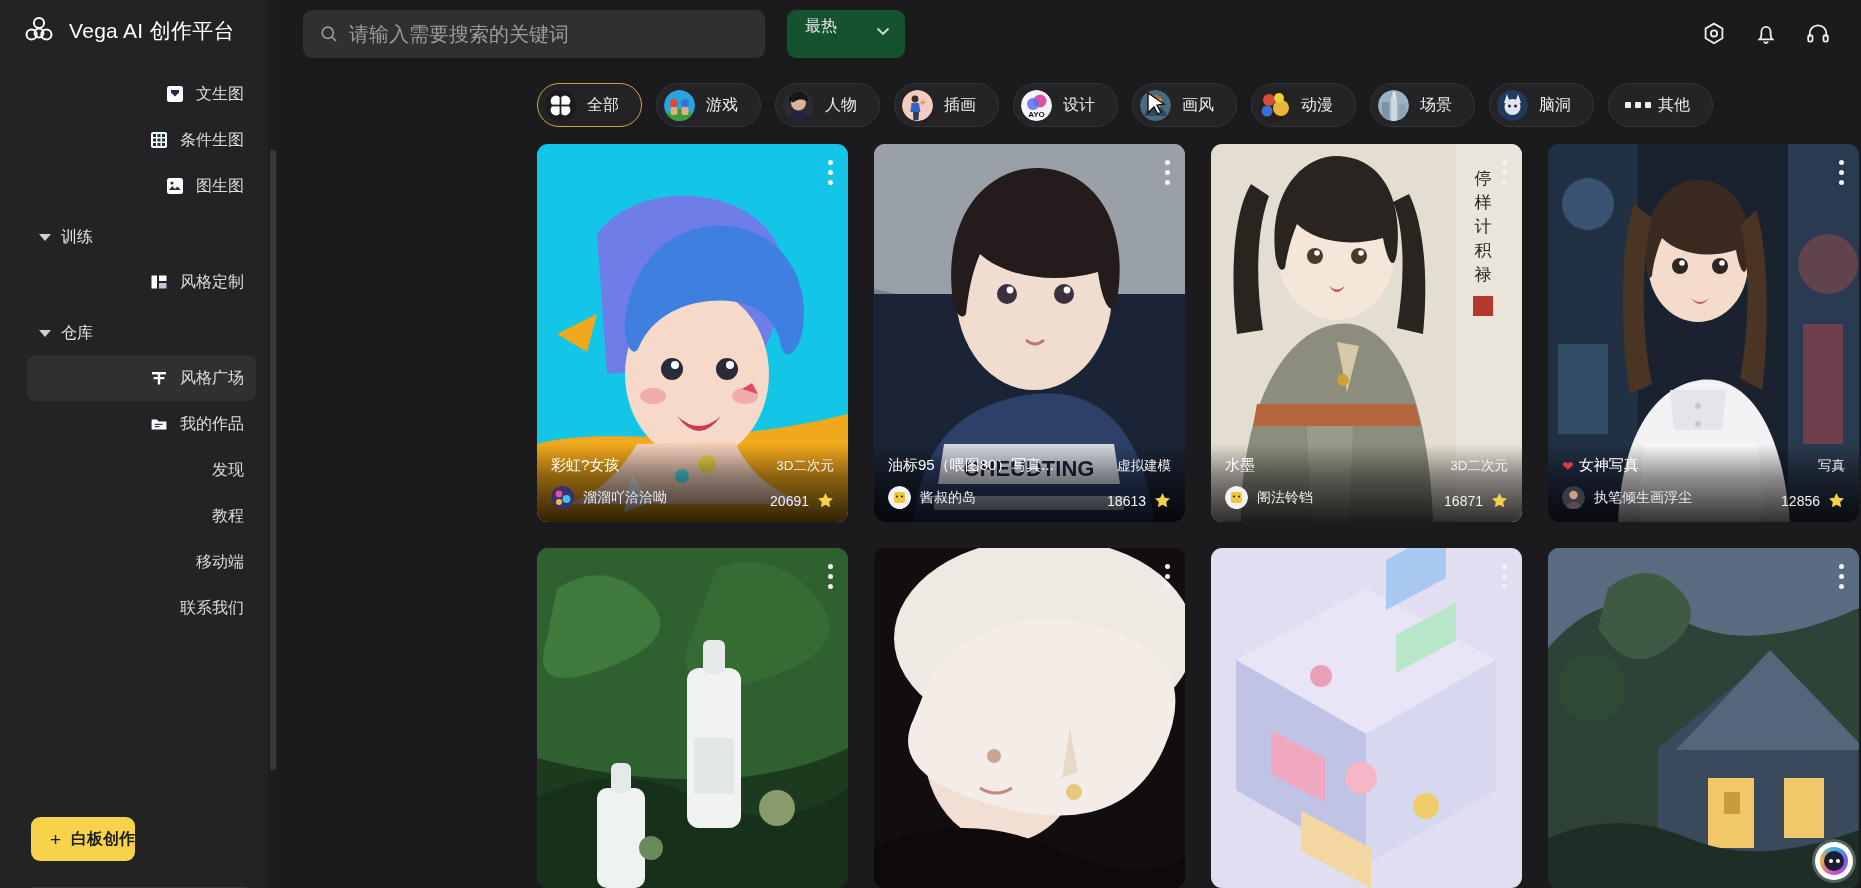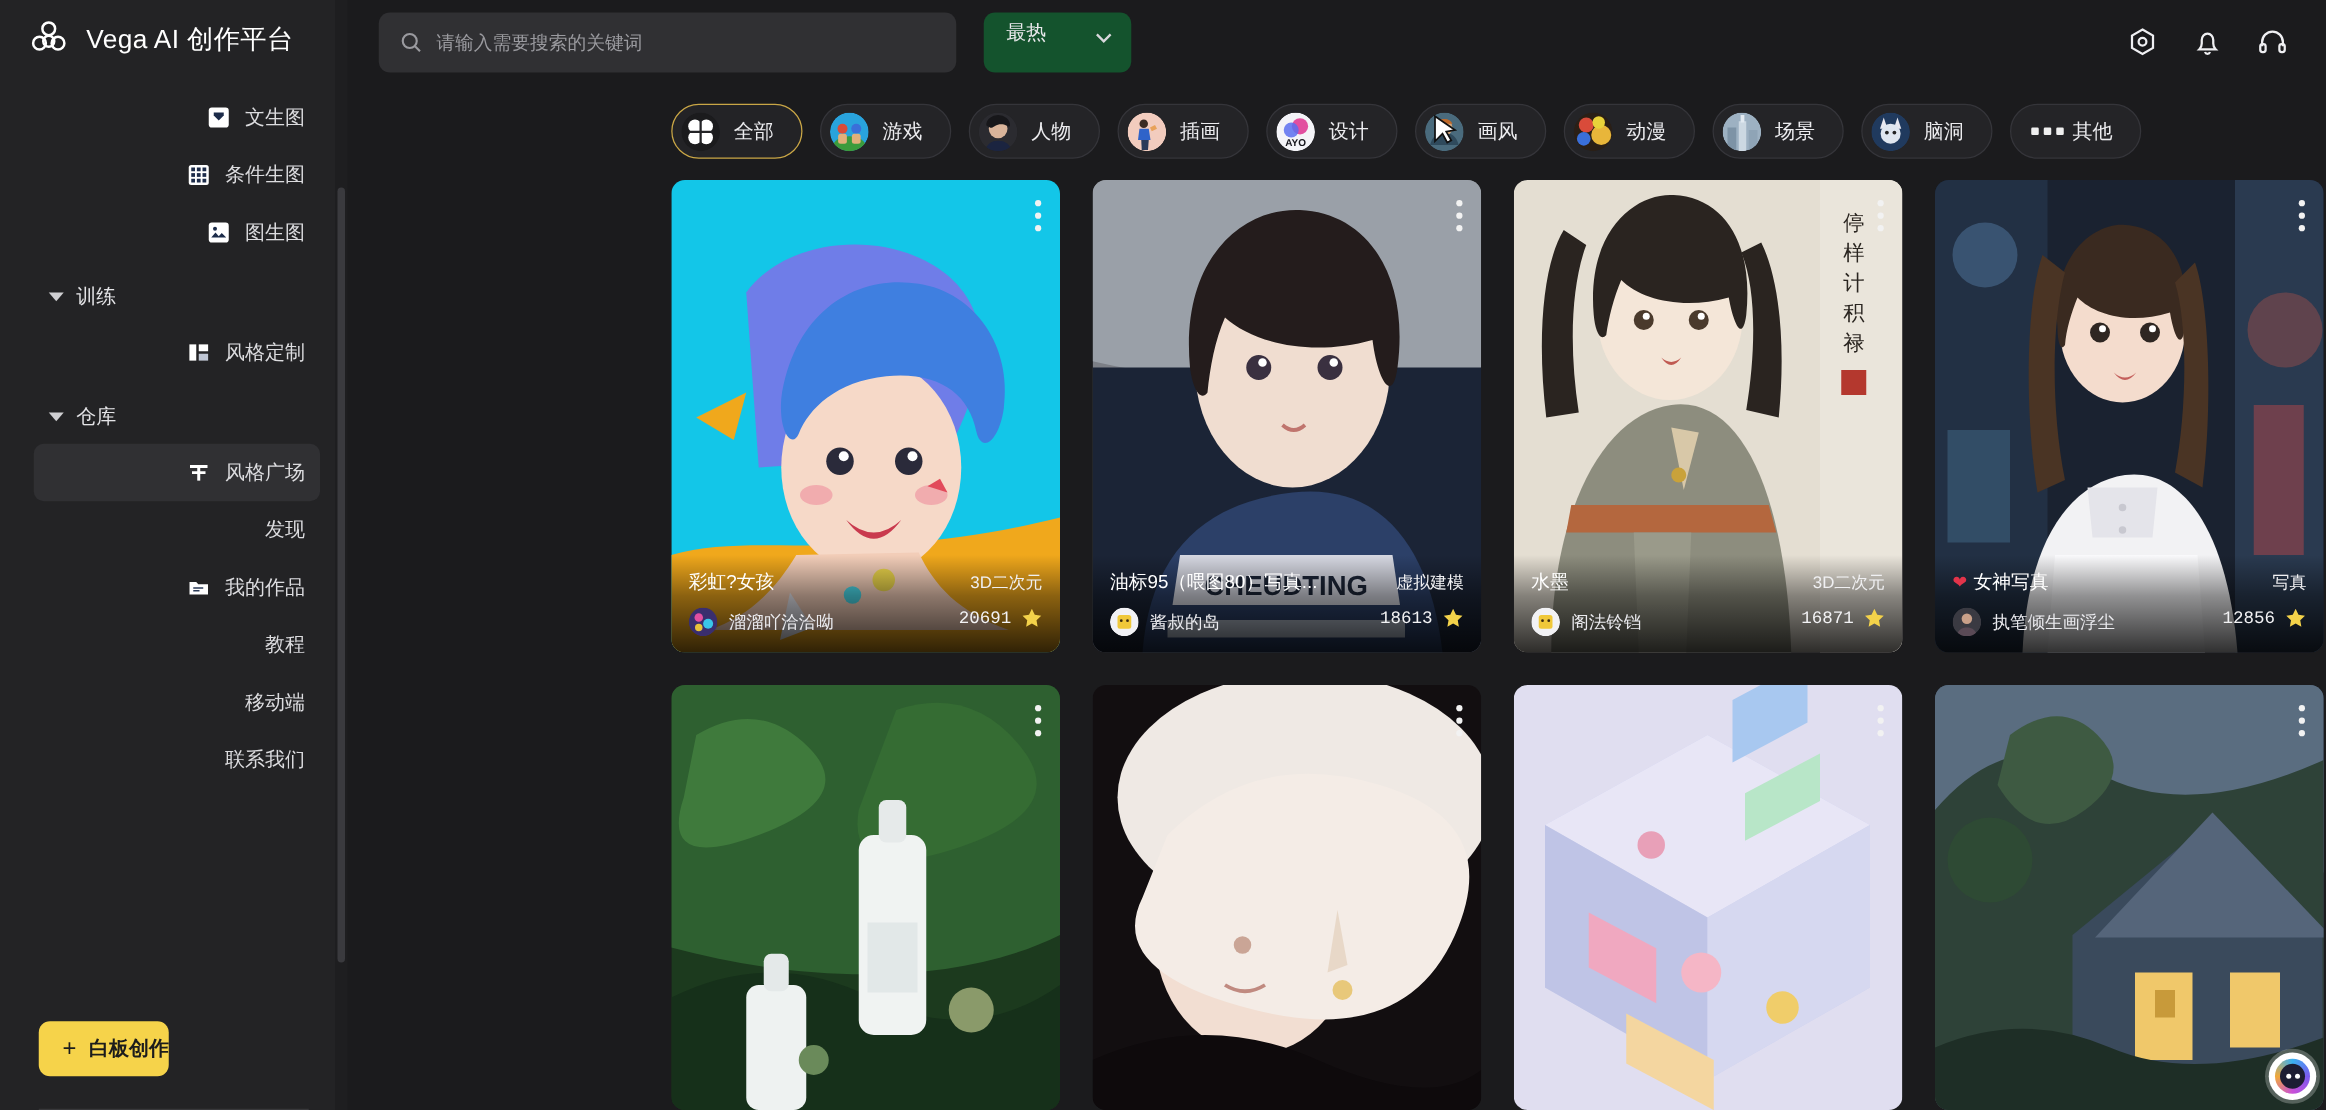--- a/index.html
+++ b/index.html
@@ -68,21 +68,21 @@
 
   .topbar { display: flex; align-items: center; height: 68px; padding: 0 0 0 25px; }
   .search-box {
     width: 462px; height: 48px; background: #303033; border-radius: 9px;
     display: flex; align-items: center; gap: 11px; padding: 0 17px;
     flex: 0 0 462px;
   }
   .search-box .magnifier { width: 18px; height: 18px; flex: 0 0 18px; }
   .search-input {
     background: transparent; border: none; outline: none; color: #ec4899;
-    font-size: 15px; width: 100%; font-family: Liberation Sans, sans-serif;
+    font-size: 20px; width: 100%; font-family: Liberation Sans, sans-serif;
   }
   .search-input::placeholder { color: #9a9a9f; }
 
   .sort-select {
     width: 118px; height: 48px; margin-left: 22px; background: #14532d;
     border-radius: 9px; display: flex; align-items: center; justify-content: space-between;
     padding: 0 15px 15px 18px; cursor: pointer; font-size: 16px; color: #e9e9ec; flex: 0 0 118px;
   }
   .chev { width: 14px; height: 9px; display: block; }
 
@@ -128,21 +128,21 @@
     background: linear-gradient(to top, rgba(0,0,0,.80), rgba(0,0,0,.42) 58%, rgba(0,0,0,0));
     z-index: 3;
   }
   .card-line1 { display: flex; align-items: center; justify-content: space-between; gap: 10px; }
   .card-title {
     font-size: 15px; color: #fff; display: flex; align-items: center; gap: 5px;
     overflow: hidden; text-overflow: ellipsis; white-space: nowrap; max-width: 196px;
   }
   .card-tag { font-size: 13.5px; color: #f0f0f2; white-space: nowrap; flex: 0 0 auto; }
   .card-line2 {
-    display: flex; align-items: flex-start; justify-content: space-between; margin-top: 11px; gap: 10px; font-family: Liberation Mono, monospace;
+    display: flex; align-items: flex-end; justify-content: space-between; margin-top: 11px; gap: 10px;
   }
   .author { display: flex; align-items: center; gap: 9px; font-size: 14px; color: #eaeaee;
             overflow: hidden; white-space: nowrap; text-overflow: ellipsis; }
   .author-av { width: 23px; height: 23px; border-radius: 50%; flex: 0 0 23px; overflow: hidden; }
   .likes { display: flex; align-items: center; gap: 8px; font-size: 14px; color: #f2f2f4; flex: 0 0 auto; }
   .star { width: 17px; height: 17px; display: block; }
 
   .float-widget {
     position: absolute; right: 8px; bottom: 8px; width: 38px; height: 38px;
     border-radius: 50%; background: #fff; display: flex; align-items: center;
@@ -250,32 +250,32 @@
                 <rect x="2" y="3" width="14" height="2.4"></rect>
                 <rect x="7.8" y="5" width="2.4" height="10.5"></rect>
                 <rect x="3.6" y="8" width="10.8" height="2.2"></rect>
               </g>
             </svg>
         </span>
         <span class="lbl">风格广场</span>
       </div>
 
 
-      <div class="nav-item plain">
-        <span class="lbl">发现</span>
-      </div>
-
       <div class="nav-item">
         <span class="ico">
           <svg viewBox="0 0 18 18" width="18" height="18">
               <path d="M1.6 4.6h5.4l1.6 1.8h7.8v8.2H1.6z" fill="#fff"></path>
               <path d="M4.6 9.4h8M4.6 11.6h5" stroke="#2a3a57" stroke-width="1.3"></path>
             </svg>
         </span>
         <span class="lbl">我的作品</span>
+      </div>
+
+      <div class="nav-item plain">
+        <span class="lbl">发现</span>
       </div>
       <div class="nav-item plain">
         <span class="lbl">教程</span>
       </div>
       <div class="nav-item plain">
         <span class="lbl">移动端</span>
       </div>
       <div class="nav-item plain">
         <span class="lbl">联系我们</span>
       </div>

